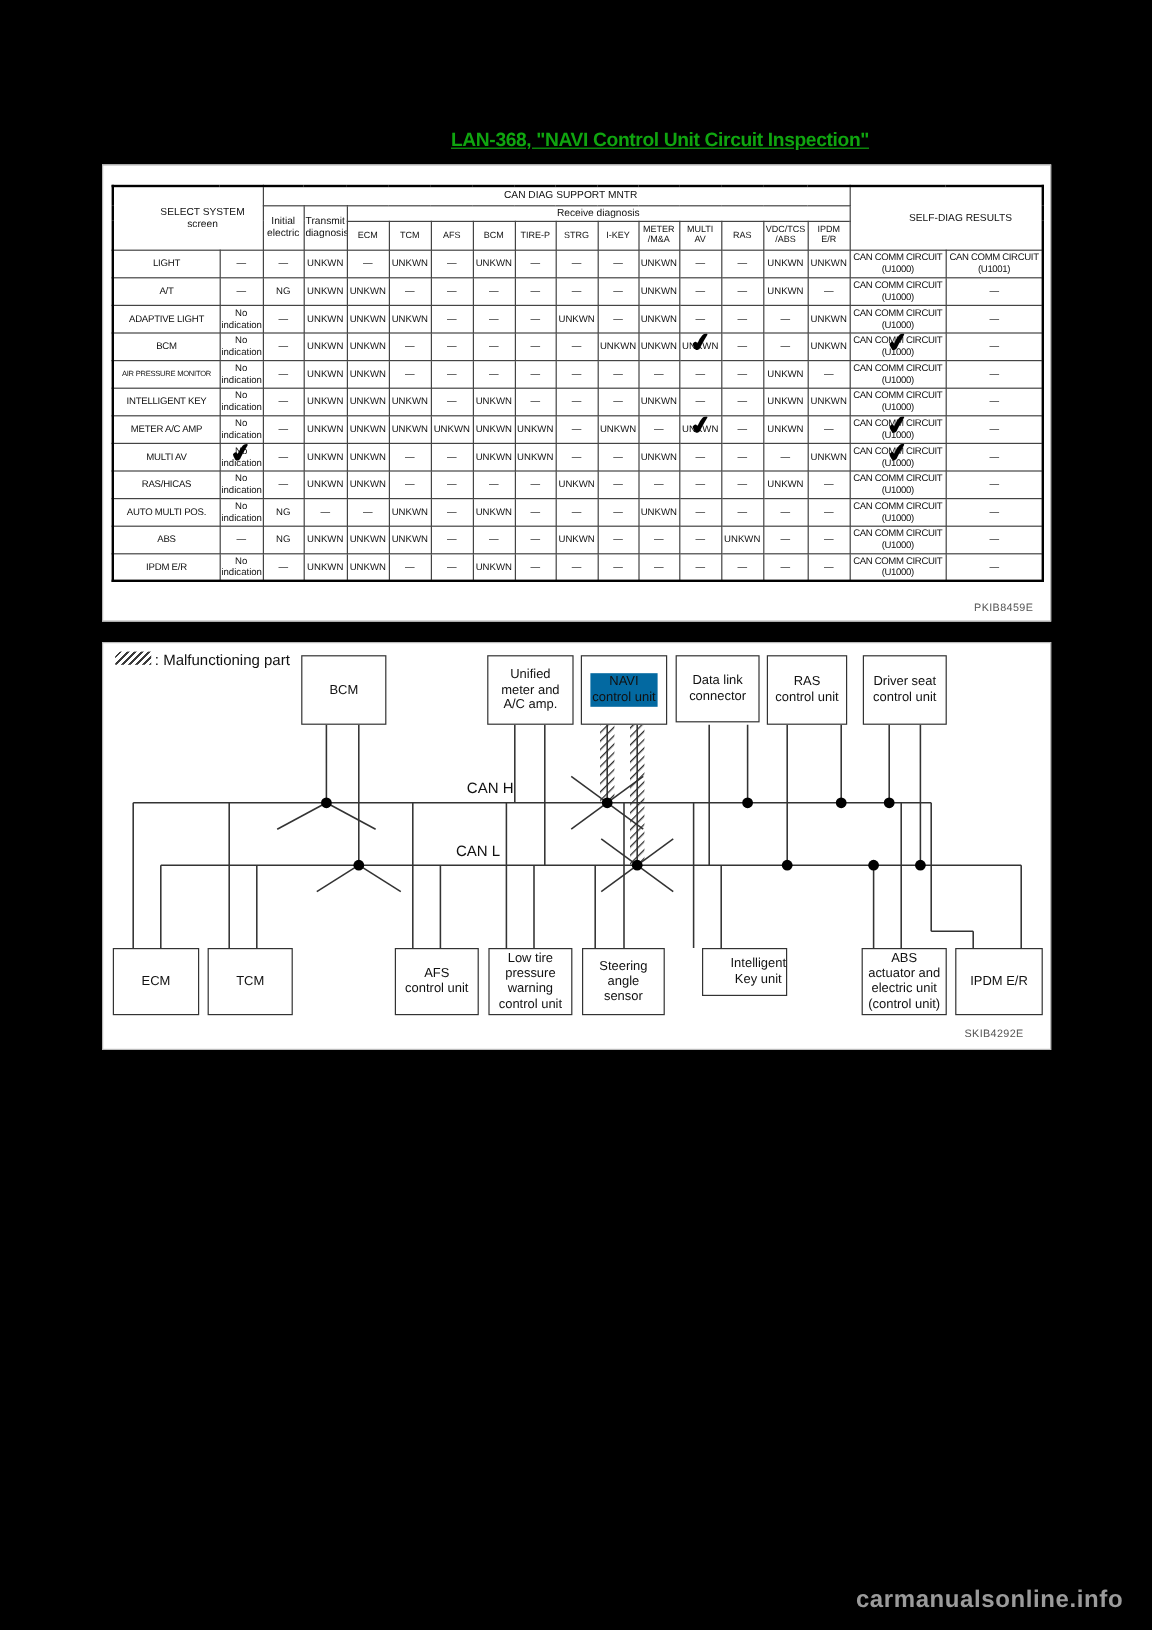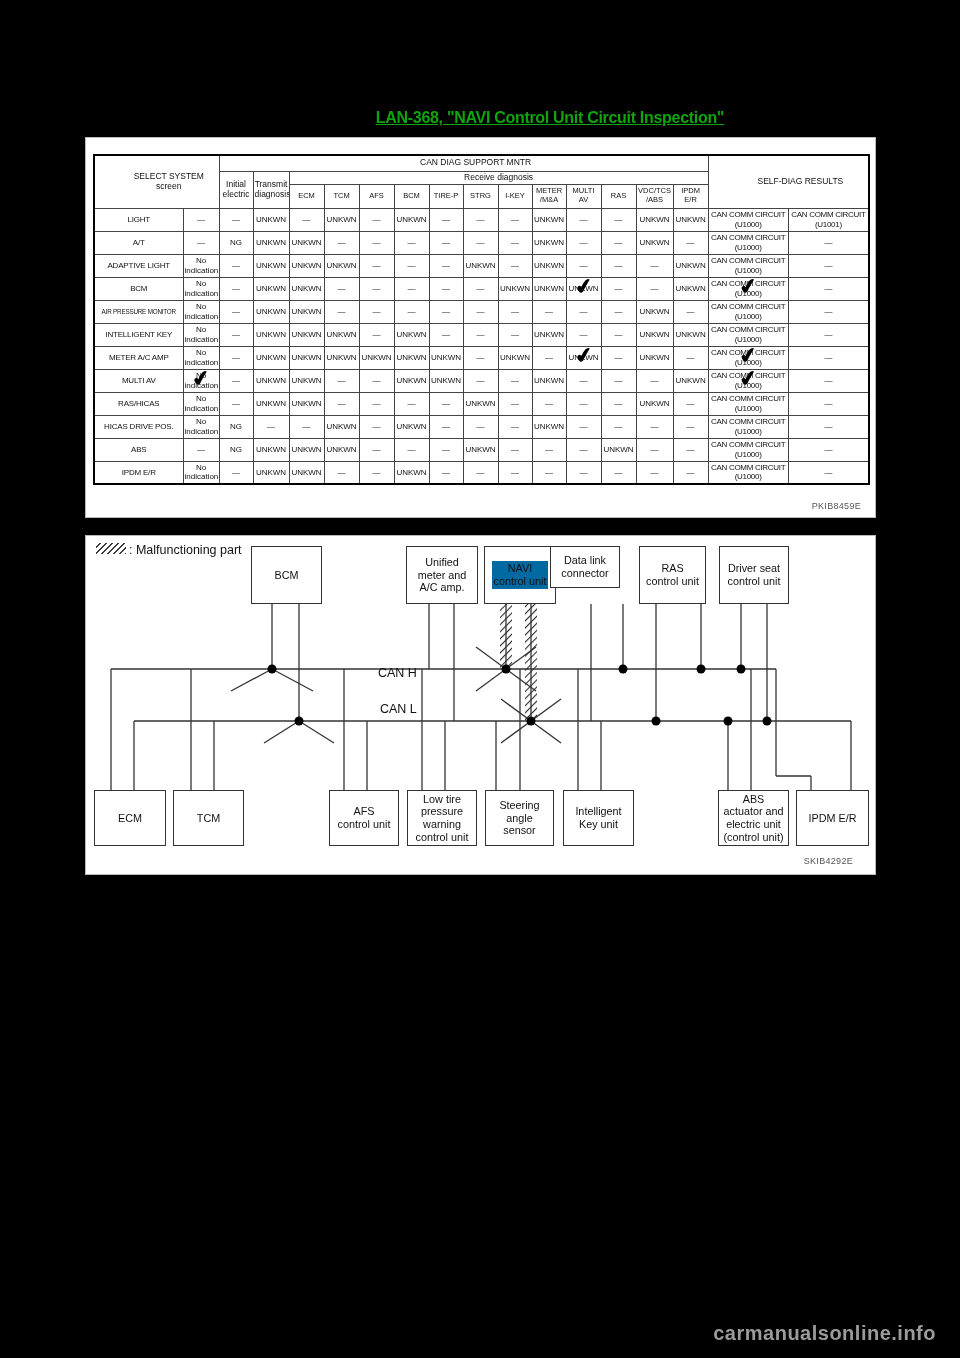--- a/index.html
+++ b/index.html
@@ -54,21 +54,21 @@
   #legend .swatch { display:inline-block; width:30px; height:11px; margin-right:3px; }
   .dbox {
     position:absolute; background:#fff; border:1.5px solid #333; z-index:2;
     display:flex; align-items:center; justify-content:center; text-align:center;
     font-size:10.8px; line-height:1.18; color:#111; white-space:pre-line;
   }
   .dbox.hatched { }
   .dbox.hatched .lbl { background:#0369a1; padding:1px 2px; }
   #wires { position:absolute; left:0; top:0; z-index:1; }
   .bus-label { position:absolute; font-size:12.5px; color:#111; z-index:2; }
-  #can-h-label { left:292px; top:114px;margin-top:16px; }
+  #can-h-label { left:303px; top:114px; }
   #can-l-label { left:294px; top:166px; }
   
   #watermark {
     position:absolute; right:24px; top:1322px; font-size:20px; font-weight:bold;
     color:#9b9b9b; letter-spacing:0.5px;
   }
 </style>
 </head>
 <body>
 
@@ -320,21 +320,21 @@
           <td>—</td>
           <td>—</td>
           <td>—</td>
           <td>UNKWN</td>
           <td>—</td>
           <td class="self-cell">CAN COMM CIRCUIT
 (U1000)</td>
           <td class="self-cell">—</td>
         </tr>
         <tr>
-          <td class="name-cell">HICAS DRIVE POS.</td>
+          <td class="name-cell">AUTO MULTI POS.</td>
           <td class="sub-cell">No
 indication</td>
           <td>NG</td>
           <td>—</td>
           <td>—</td>
           <td>UNKWN</td>
           <td>—</td>
           <td>UNKWN</td>
           <td>—</td>
           <td>—</td>
@@ -471,38 +471,38 @@
   <div class="bus-label" id="can-h-label">CAN H</div>
   <div class="bus-label" id="can-l-label">CAN L</div>
 
   <div id="boxes">
       <div class="dbox" style="left: 165px; top: 10px; width: 71px; height: 58px;"><span class="lbl">BCM</span></div>
       <div class="dbox" style="left: 320px; top: 10px; width: 72px; height: 58px;"><span class="lbl">Unified
 meter and
 A/C amp.</span></div>
       <div class="dbox hatched hatch" style="left: 398px; top: 10px; width: 72px; height: 58px;"><span class="lbl">NAVI
 control unit</span></div>
-      <div class="dbox" style="left: 464px; top: 10px; width: 70px; height: 42px;"><span class="lbl">Data link
+      <div class="dbox" style="left: 477px; top: 10px; width: 70px; height: 56px;"><span class="lbl">Data link
 connector</span></div>
       <div class="dbox" style="left: 553px; top: 10px; width: 67px; height: 58px;"><span class="lbl">RAS
 control unit</span></div>
       <div class="dbox" style="left: 633px; top: 10px; width: 70px; height: 58px;"><span class="lbl">Driver seat
 control unit</span></div>
       <div class="dbox" style="left: 8px; top: 254px; width: 72px; height: 56px;"><span class="lbl">ECM</span></div>
       <div class="dbox" style="left: 87px; top: 254px; width: 71px; height: 56px;"><span class="lbl">TCM</span></div>
       <div class="dbox" style="left: 243px; top: 254px; width: 70px; height: 56px;"><span class="lbl">AFS
 control unit</span></div>
       <div class="dbox" style="left: 321px; top: 254px; width: 70px; height: 56px;"><span class="lbl">Low tire
 pressure
 warning
 control unit</span></div>
       <div class="dbox" style="left: 399px; top: 254px; width: 69px; height: 56px;"><span class="lbl">Steering
 angle
 sensor</span></div>
-      <div class="dbox" style="left: 477px; top: 254px; width: 71px; height: 56px;"><span class="lbl">Intelligent
+      <div class="dbox" style="left: 499px; top: 254px; width: 71px; height: 40px; justify-content: flex-end;"><span class="lbl">Intelligent
 Key unit</span></div>
       <div class="dbox" style="left: 632px; top: 254px; width: 71px; height: 56px;"><span class="lbl">ABS
 actuator and
 electric unit
 (control unit)</span></div>
       <div class="dbox" style="left: 710px; top: 254px; width: 73px; height: 56px;"><span class="lbl">IPDM E/R</span></div>
     </div>
   <span class="panel-code">SKIB4292E</span>
 </div>
 

